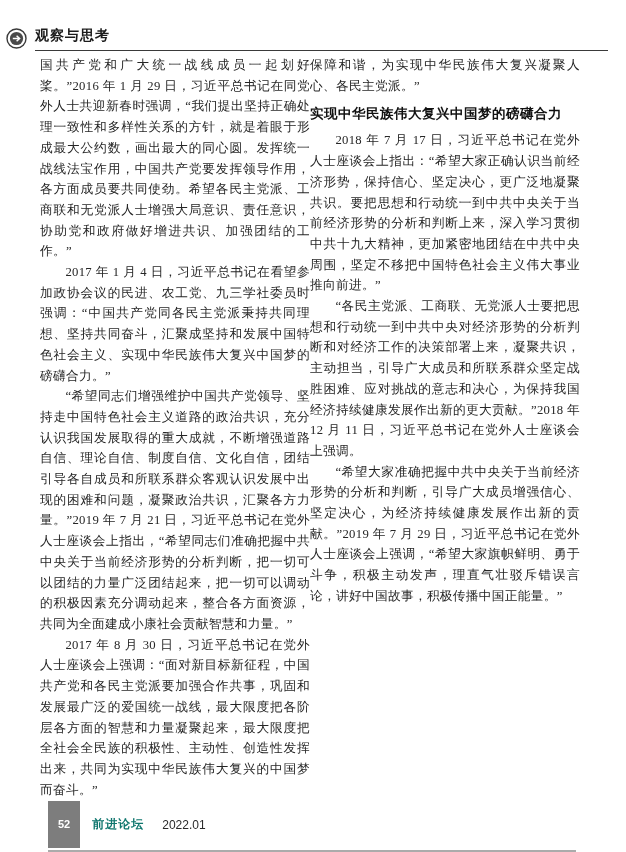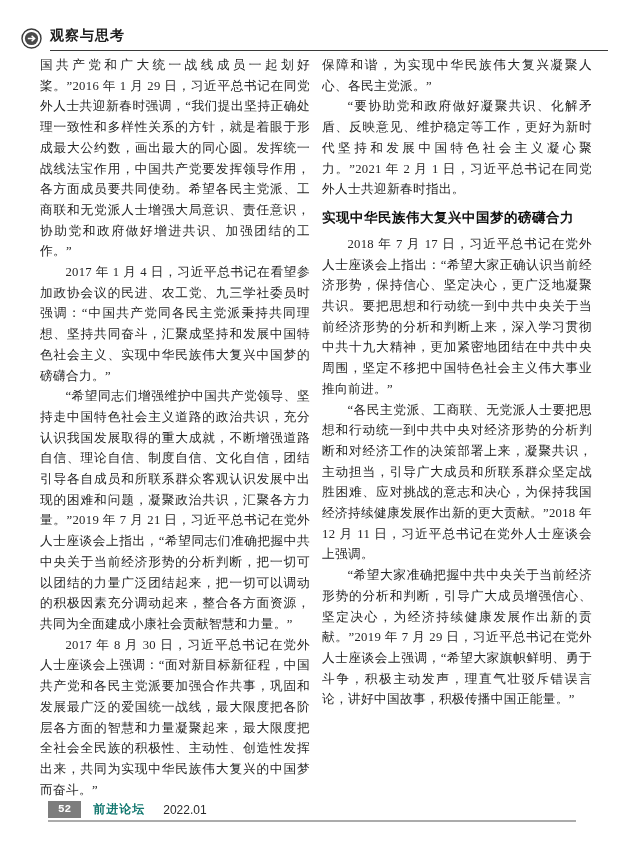--- a/index.html
+++ b/index.html
@@ -6,41 +6,41 @@
   body{
     width:626px;height:852px;
     background:#ffffff;
     position:relative;
     font-family:"Liberation Serif","DejaVu Serif",serif;
     color:#262626;
     overflow:hidden;
   }
   
   .page-header{
-    position:absolute;top:26px;left:21px;right:18px;
+    position:absolute;top:26px;left:6px;right:18px;
     display:flex;align-items:flex-end;
   }
   .header-icon{
     width:21px;height:21px;flex:0 0 21px;
     margin-right:8px;margin-bottom:2px;
   }
   .header-title-wrap{
     flex:1;
     border-bottom:1.6px solid #3a3a3a;
     padding-bottom:5px;
   }
   .header-title{
     font-family:"Liberation Sans","DejaVu Sans",sans-serif;
     font-weight:bold;font-size:14px;color:#1c1c1c;
     letter-spacing:1px;
   }
   
   .columns{
     position:absolute;top:55px;left:40px;right:34px;bottom:50px;
-    display:flex;gap:12px;
+    display:flex;
     overflow:hidden;
   }
   .col{
     width:270px;flex:0 0 270px;
     overflow:hidden;
   }
   .col p{
     margin:0;
     font-size:12.7px;
     line-height:20.7px;
@@ -62,23 +62,22 @@
     position:absolute;top:801px;left:48px;
     width:528px;
     display:flex;align-items:center;
     border-bottom:2px solid #ababab;
     padding-bottom:2px;
     font-family:"Liberation Sans","DejaVu Sans",sans-serif;
   }
   .page-number{
     background:#7d7d7d;color:#ffffff;
     font-size:11px;font-weight:bold;
-    padding:2px 10px;
+    padding:17px 10px;
     line-height:13px;
-    font-family:Liberation Mono, monospace;
   }
   .journal-name{
     font-size:12px;font-weight:bold;color:#0f766e;
     margin-left:12px;letter-spacing:1px;
   }
   .journal-issue{
     font-size:12px;color:#2a2a2a;
     margin-left:18px;
   }
 </style>
@@ -101,21 +100,20 @@
 <div class="columns">
   <div class="col">
     <p>国共产党和广大统一战线成员一起划好桨。”2016 年 1 月 29 日，习近平总书记在同党外人士共迎新春时强调，“我们提出坚持正确处理一致性和多样性关系的方针，就是着眼于形成最大公约数，画出最大的同心圆。发挥统一战线法宝作用，中国共产党要发挥领导作用，各方面成员要共同使劲。希望各民主党派、工商联和无党派人士增强大局意识、责任意识，协助党和政府做好增进共识、加强团结的工作。”</p>
     <p class="indent">2017 年 1 月 4 日，习近平总书记在看望参加政协会议的民进、农工党、九三学社委员时强调：“中国共产党同各民主党派秉持共同理想、坚持共同奋斗，汇聚成坚持和发展中国特色社会主义、实现中华民族伟大复兴中国梦的磅礴合力。”</p>
     <p class="indent">“希望同志们增强维护中国共产党领导、坚持走中国特色社会主义道路的政治共识，充分认识我国发展取得的重大成就，不断增强道路自信、理论自信、制度自信、文化自信，团结引导各自成员和所联系群众客观认识发展中出现的困难和问题，凝聚政治共识，汇聚各方力量。”2019 年 7 月 21 日，习近平总书记在党外人士座谈会上指出，“希望同志们准确把握中共中央关于当前经济形势的分析判断，把一切可以团结的力量广泛团结起来，把一切可以调动的积极因素充分调动起来，整合各方面资源，共同为全面建成小康社会贡献智慧和力量。”</p>
     <p class="indent">2017 年 8 月 30 日，习近平总书记在党外人士座谈会上强调：“面对新目标新征程，中国共产党和各民主党派要加强合作共事，巩固和发展最广泛的爱国统一战线，最大限度把各阶层各方面的智慧和力量凝聚起来，最大限度把全社会全民族的积极性、主动性、创造性发挥出来，共同为实现中华民族伟大复兴的中国梦而奋斗。”</p>
     <p class="indent">2017 年 12 月 15 日，习近平总书记在党外人士座谈会上强调：“希望大家增强法治意识、强化法治观念，尊崇并带头遵守宪法法律，带动广大成员成为宪法的忠实崇尚者、自觉遵守者、坚定捍卫者。希望大家善用法治思维想问题、作判断、出措施，以法治凝聚共识、规范发展、化解矛盾、</p>
   </div>
   <div class="col">
     <p>保障和谐，为实现中华民族伟大复兴凝聚人心、各民主党派。”</p>
-    <p class="indent">“要协助党和政府做好凝聚共识、化解矛盾、反映意见、维护稳定等工作，更好为新时代坚持和发展中国特色社会主义凝心聚力。”2021 年 2 月 1 日，习近平总书记在同党外人士共迎新春时指出。</p>
     <div class="section-heading">实现中华民族伟大复兴中国梦的磅礴合力</div>
     <p class="indent">2018 年 7 月 17 日，习近平总书记在党外人士座谈会上指出：“希望大家正确认识当前经济形势，保持信心、坚定决心，更广泛地凝聚共识。要把思想和行动统一到中共中央关于当前经济形势的分析和判断上来，深入学习贯彻中共十九大精神，更加紧密地团结在中共中央周围，坚定不移把中国特色社会主义伟大事业推向前进。”</p>
     <p class="indent">“各民主党派、工商联、无党派人士要把思想和行动统一到中共中央对经济形势的分析判断和对经济工作的决策部署上来，凝聚共识，主动担当，引导广大成员和所联系群众坚定战胜困难、应对挑战的意志和决心，为保持我国经济持续健康发展作出新的更大贡献。”2018 年 12 月 11 日，习近平总书记在党外人士座谈会上强调。</p>
     <p class="indent">“希望大家准确把握中共中央关于当前经济形势的分析和判断，引导广大成员增强信心、坚定决心，为经济持续健康发展作出新的贡献。”2019 年 7 月 29 日，习近平总书记在党外人士座谈会上强调，“希望大家旗帜鲜明、勇于斗争，积极主动发声，理直气壮驳斥错误言论，讲好中国故事，积极传播中国正能量。”</p>
 
   </div>
 </div>
 
 <div class="page-footer">
   <span class="page-number">52</span>

